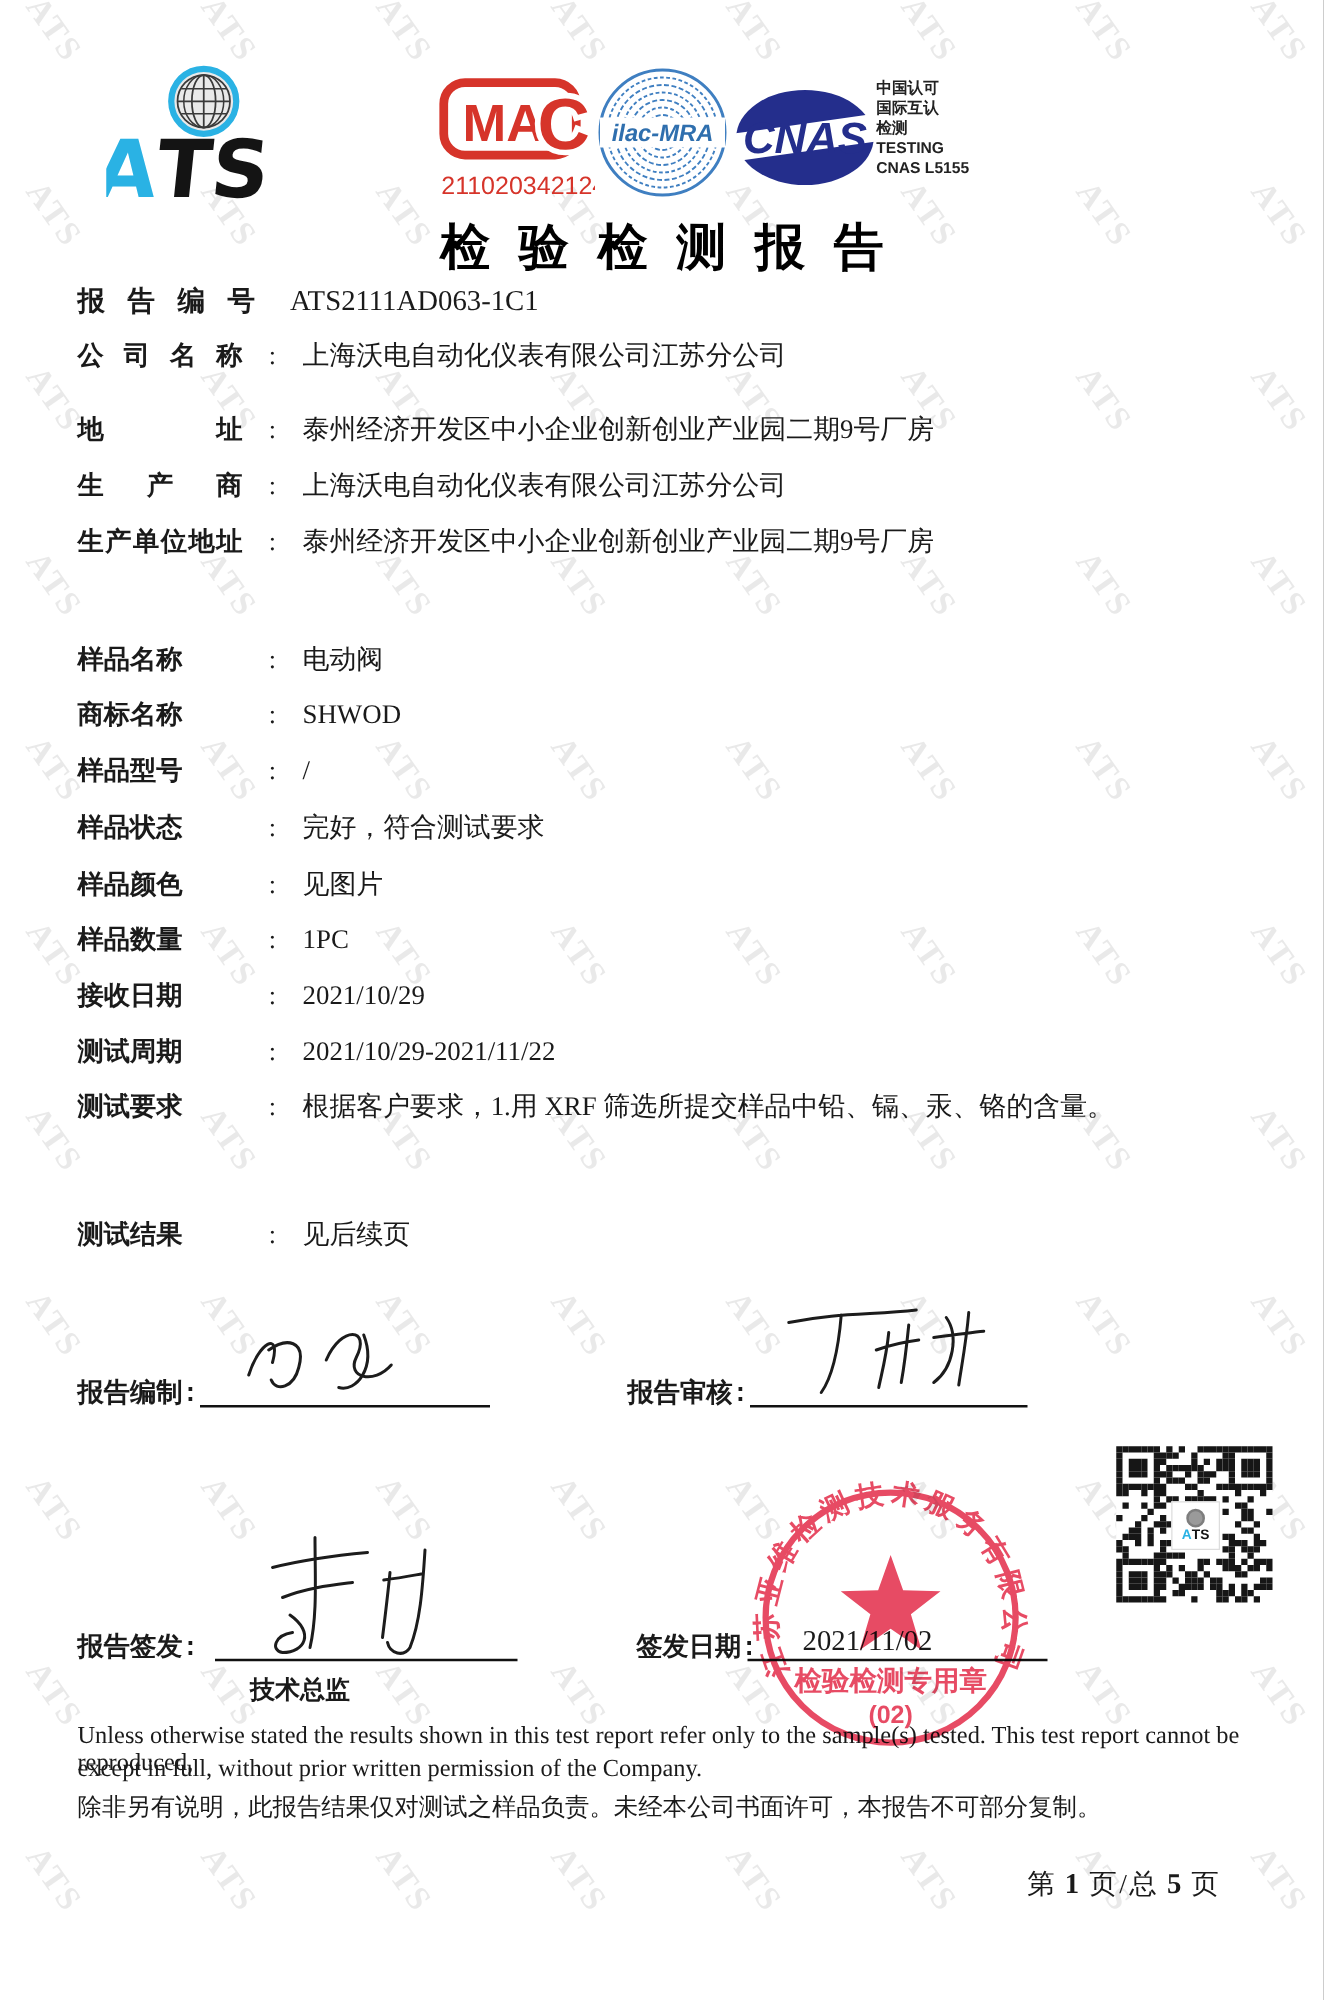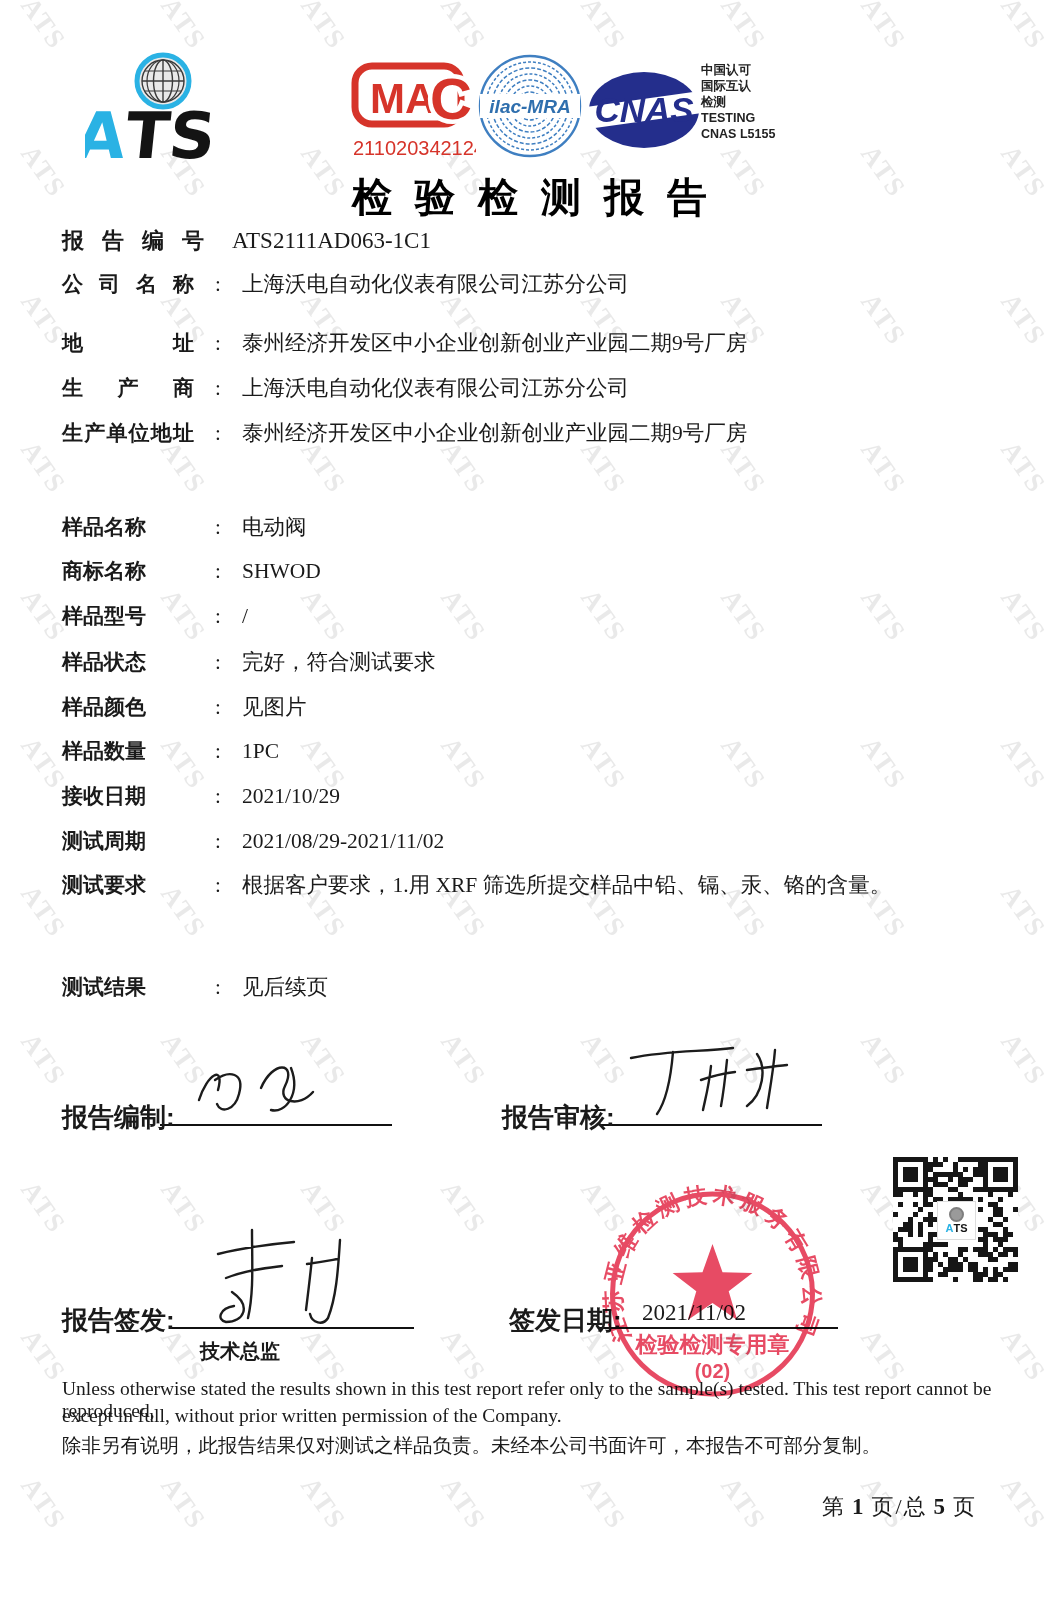--- a/index.html
+++ b/index.html
@@ -26,22 +26,22 @@
   .frow{position:absolute;left:62px;width:950px;display:flex;align-items:baseline;z-index:2;}
   .flabel{display:inline-block;width:132px;font-family:"Liberation Sans",sans-serif;
           font-weight:bold;font-size:21px;flex:none;}
   .flabel.just{text-align:justify;text-align-last:justify;}
   .colon{width:48px;text-align:center;font-size:21px;flex:none;}
   .fvalue{font-size:21.5px;}
   .stmt{position:absolute;left:62px;top:462px;font-family:"Liberation Sans",sans-serif;
         font-weight:bold;font-size:21.5px;z-index:2;}
   .line2{position:absolute;left:370px;top:917px;font-size:21.5px;z-index:2;}
   
-  .siglabel{position:absolute;font-family:Liberation Sans, sans-serif;font-weight:bold;
-            font-size:26px;z-index:2;}
+  .siglabel{position:absolute;font-family:Liberation Mono, monospace;font-weight:bold;
+            font-size:21px;z-index:2;}
   .uline{position:absolute;height:0;border-bottom:2px solid #111;z-index:1;}
   .datetext{position:absolute;font-size:23px;z-index:1;}
   .jobtitle{position:absolute;font-family:"Liberation Sans",sans-serif;font-weight:bold;
             font-size:20px;z-index:2;}
   .sig{position:absolute;z-index:3;}
   .sig path{fill:none;stroke:#1c1c1c;stroke-width:2.4;stroke-linecap:round;stroke-linejoin:round;}
   
   .stamp{position:absolute;left:600px;top:1180px;z-index:5;opacity:0.88;mix-blend-mode:multiply;}
   
   .qr{position:absolute;left:893px;top:1157px;width:125px;height:125px;background:#fff;z-index:4;}
@@ -264,21 +264,21 @@
     <span class="fvalue">1PC</span>
   </div>
   <div class="frow" style="top:782px;">
     <span class="flabel">接收日期</span>
     <span class="colon">:</span>
     <span class="fvalue">2021/10/29</span>
   </div>
   <div class="frow" style="top:827px;">
     <span class="flabel">测试周期</span>
     <span class="colon">:</span>
-    <span class="fvalue">2021/08/29-2021/11/02</span>
+    <span class="fvalue">2021/10/29-2021/11/22</span>
   </div>
   <div class="frow" style="top:870px;">
     <span class="flabel">测试要求</span>
     <span class="colon">:</span>
     <span class="fvalue">根据客户要求，1.用 XRF 筛选所提交样品中铅、镉、汞、铬的含量。</span>
   </div>
   <div class="frow" style="top:972px;">
     <span class="flabel">测试结果</span>
     <span class="colon">:</span>
     <span class="fvalue">见后续页</span>

